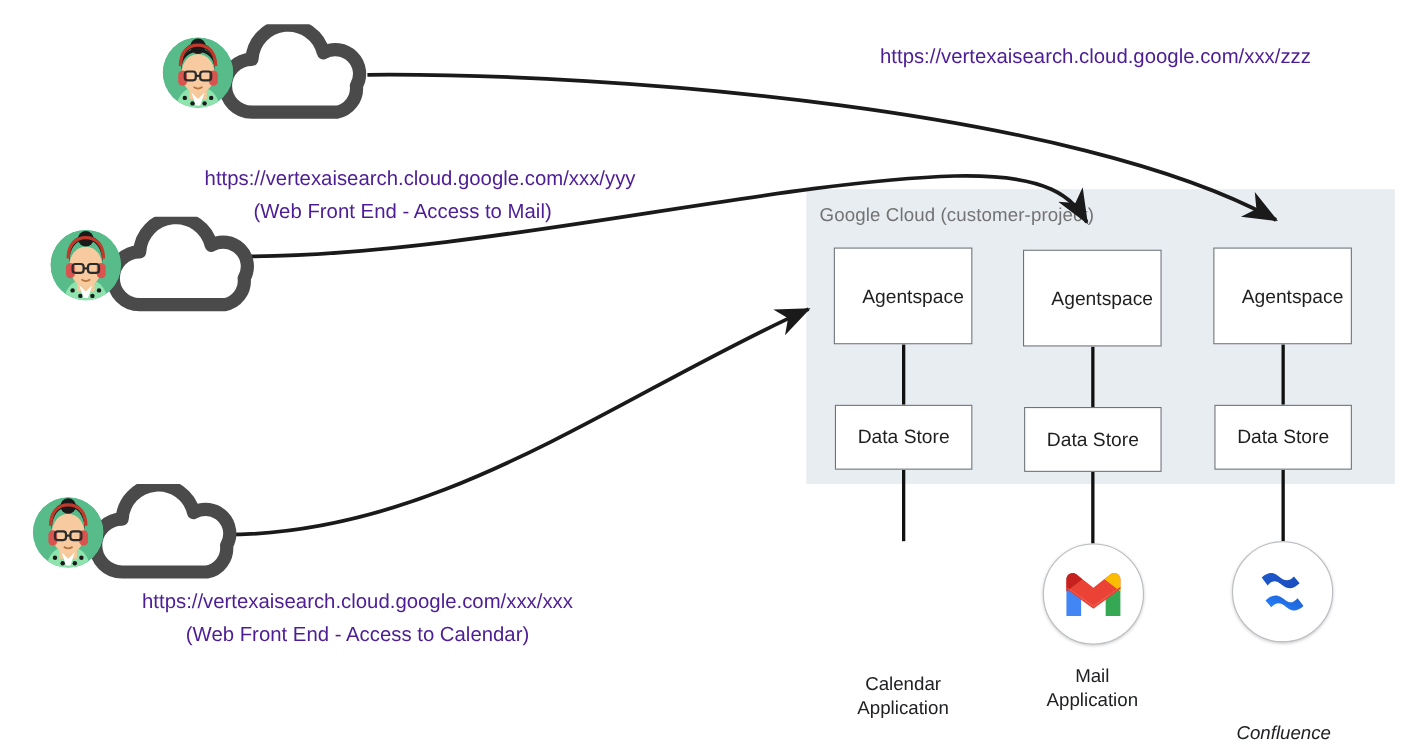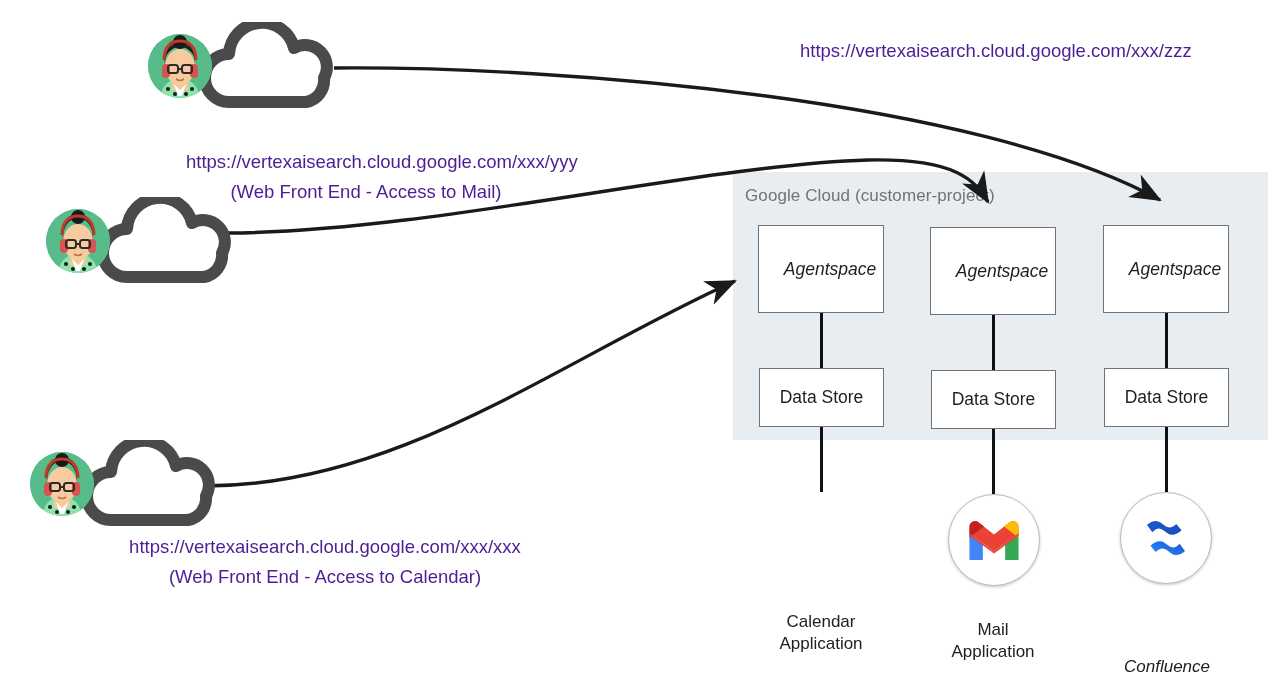--- a/index.html
+++ b/index.html
@@ -43,21 +43,20 @@
     align-items: center;
     justify-content: center;
     text-align: center;
   }
   .node-box .node-label {
     font-size: 17.5px;
     line-height: 1.2;
     color: #1f1f1f;
   }
   .node-box.agentspace .node-label {
-    font-style: italic;
     margin-left: 18px;
   }
 
   
   .vline {
     position: absolute;
     width: 3.2px;
     background: #111111;
   }
 
@@ -189,21 +188,21 @@
           <stop offset="100%" stop-color="#2684ff"></stop>
         </linearGradient>
       </defs>
       <path d="M7 11c4.5-4 9-5.5 13.5-2.5 3.5 2.4 6 5 9 5 2.5 0 4.5-1.2 6.8-3.5l5.2 6.2c-4.6 4.4-9.4 6-14 3-3.4-2.2-5.7-4.8-8.6-4.8-2.4 0-4.3 1.4-6.5 3.8z" fill="url(#confTop)"></path>
       <path d="M45 37c-4.5 4-9 5.5-13.5 2.5-3.5-2.4-6-5-9-5-2.5 0-4.5 1.2-6.8 3.5L10.5 31.8c4.6-4.4 9.4-6 14-3 3.4 2.2 5.7 4.8 8.6 4.8 2.4 0 4.3-1.4 6.5-3.8z" fill="url(#confBot)"></path>
     </svg>
   </div>
 
   <div class="app-caption" style="left:741px; top:611px; width:160px;">Calendar
 Application</div>
-  <div class="app-caption" style="left:913px; top:619px; width:160px;text-align:center;">Mail
+  <div class="app-caption" style="left:913px; top:604px; width:160px;text-align:center;">Mail
 Application</div>
   <div class="app-caption" style="left:1086px; top:656px; width:162px;font-style:italic;">Confluence
 Application</div>
 
   <svg class="edges-svg" width="1282" height="678">
     <defs>
       <marker id="arrowHead" markerWidth="11" markerHeight="11" refX="8.6" refY="4.2" orient="auto" markerUnits="strokeWidth">
         <path d="M0,0.4 L9.2,4.2 L0,8 L2.6,4.2 Z" fill="#1a1a1a"></path>
       </marker>
     </defs>

